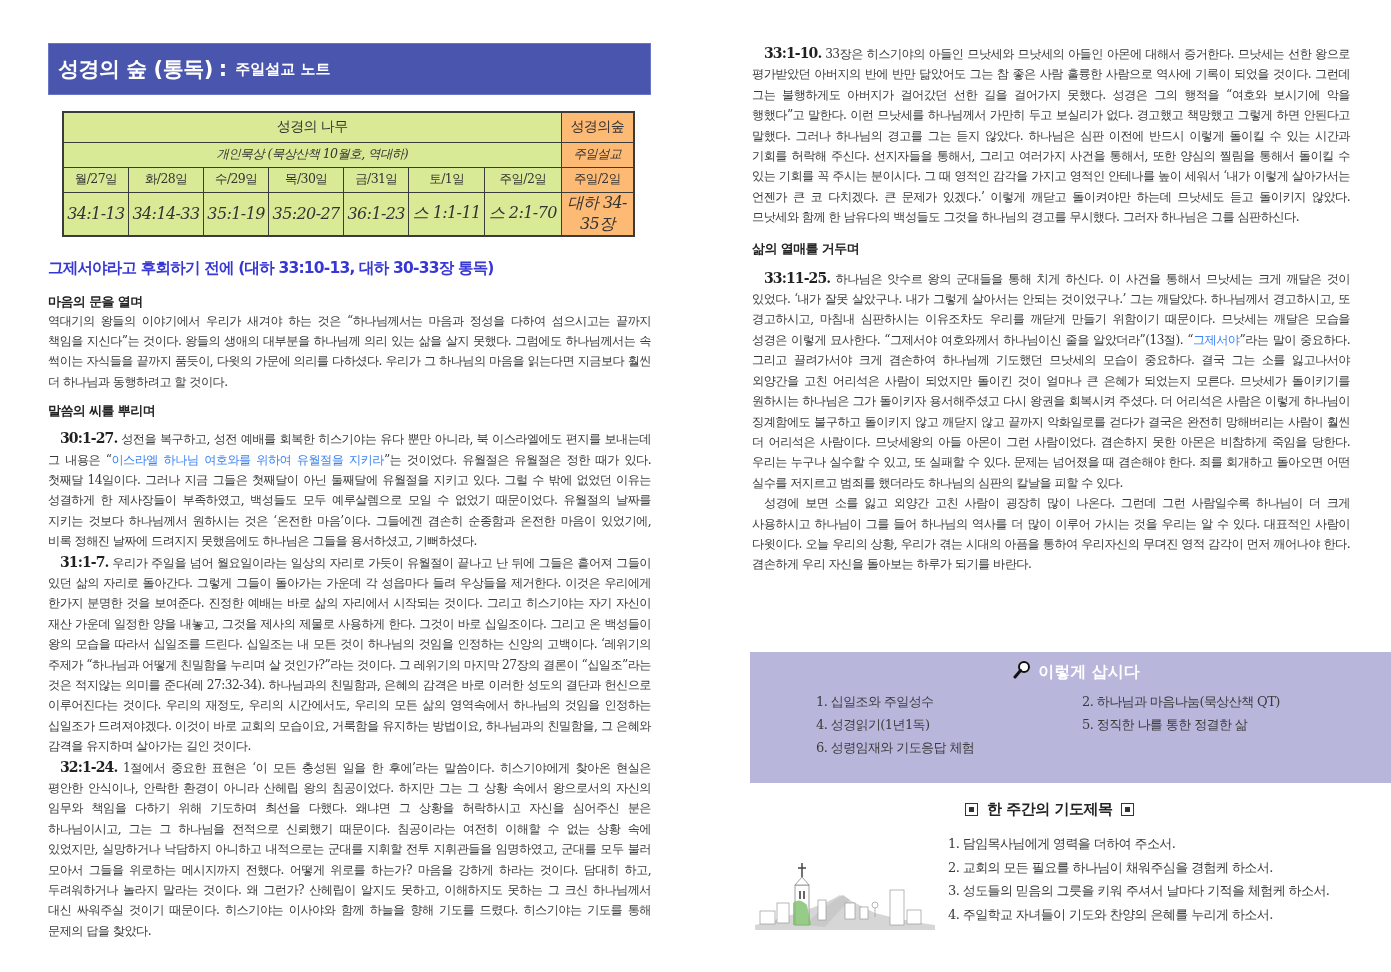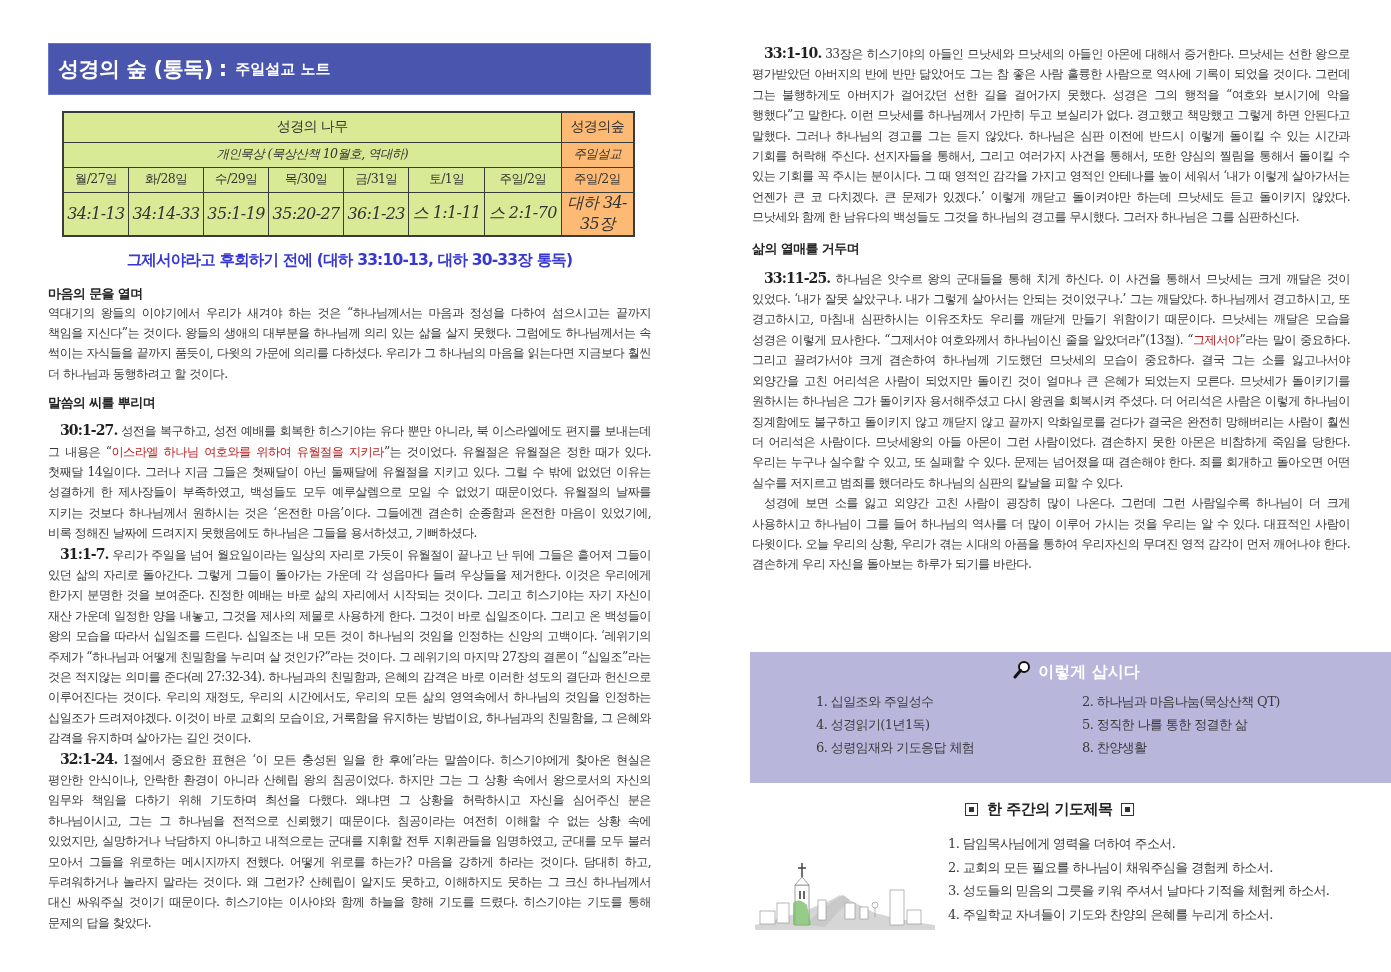--- a/index.html
+++ b/index.html
@@ -24,34 +24,34 @@
       border: 2px solid #3b3b3b;
       padding-left: 24px;
     }
     table.schedule td { border: 1px solid #3b3b3b; text-align: center; background: #d9ea97; height: 25px; letter-spacing: -0.6px; }
     table.schedule tr.r1 td { height: 30px; font-size: 14px; }
     table.schedule tr.r2 td { height: 25px; font-size: 12.5px; font-style: italic; }
     table.schedule td.green { background: #fdba74; width: 73px; }
     table.schedule tr.r4 td { font-size: 16px; font-style: italic; }
 
     .sermon-title {
-      margin-top: 13px; text-align: center; color: #3737d6; font-weight: bold;
+      margin-top: 21px; color: #3737d6; font-weight: bold;
       font-family: "DejaVu Sans", "Liberation Sans", sans-serif; font-size: 15.5px; letter-spacing: -0.8px;
     }
 
     .section-head {
       font-family: "DejaVu Sans", "Liberation Sans", sans-serif; font-weight: bold;
       font-size: 13px; letter-spacing: -0.6px; color: #222;
     }
     .para {
       font-size: 12.2px; line-height: 20.4px; text-align: justify; letter-spacing: -0.55px; color: #3a3a3a;
       word-break: keep-all;
     }
     .para .ref { font-weight: bold; font-size: 14px; color: #222; letter-spacing: -0.9px; }
-    .para .red { color: #b91c1c; }
+    .para .red { color: #3b82f6; }
     .indent { text-indent: 12px; }
 
     .box-live {
       position: absolute; left: 750px; top: 652px; width: 652px; height: 131px;
       background: #b9b6dc; padding-top: 8px;
     }
     .box-live .head {
       text-align: center; color: #ffffff; font-family: "DejaVu Sans", "Liberation Sans", sans-serif;
       font-size: 16px; font-weight: bold; display: flex; justify-content: center; align-items: center; gap: 6px;
     }
@@ -141,21 +141,20 @@
       </svg>
     </span>
     <span>이렇게 삽시다</span>
   </div>
   <div class="grid">
     <div>1. 십일조와 주일성수</div>
     <div>2. 하나님과 마음나눔(묵상산책 QT)</div>
     <div>4. 성경읽기(1년1독)</div>
     <div>5. 정직한 나를 통한 정결한 삶</div>
     <div>6. 성령임재와 기도응답 체험</div>
-    <div>8. 찬양생활</div>
   </div>
 </div>
 
 <div class="prayer-title">
   <span class="sq-icon"></span>
   <span>한 주간의 기도제목</span>
   <span class="sq-icon"></span>
 </div>
 
 <svg class="church-illust" viewBox="0 0 180 75">

